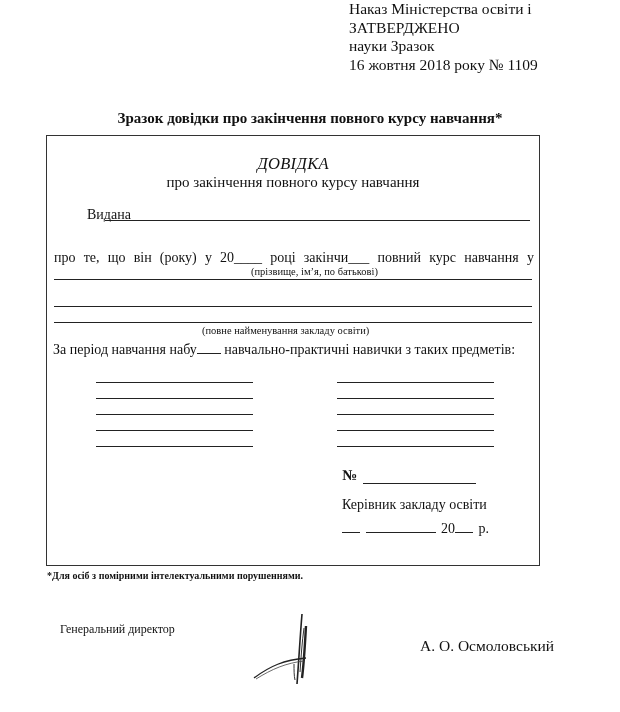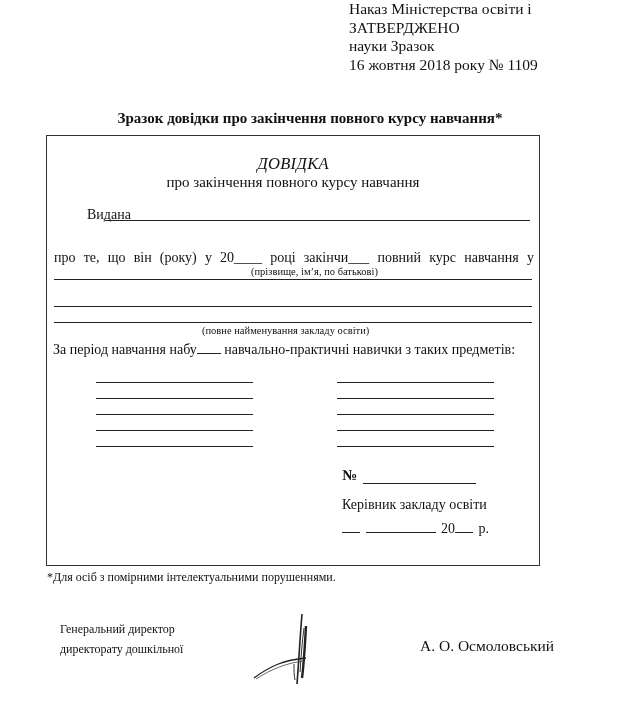--- a/index.html
+++ b/index.html
@@ -9,21 +9,21 @@
   .approval { left: 349px; top: 0px; font-size: 15.5px; line-height: 18.5px; white-space: nowrap; }
   .sample-title { left: 0; width: 620px; top: 110px; text-align: center; font-weight: bold; font-size: 15px; }
   .frame { left: 46px; top: 135px; width: 494px; height: 431px; border: 1.3px solid #333; box-sizing: border-box; }
   .doc-title { left: 46px; width: 494px; top: 154px; text-align: center; font-size: 16.5px; letter-spacing: 0.3px; font-style: italic; }
   .doc-subtitle { left: 46px; width: 494px; top: 174px; text-align: center; font-size: 15px; }
   .text { font-size: 14px; white-space: nowrap; }
   .hint { font-size: 10.5px; white-space: nowrap; margin-top: 43px; }
   .line { position: absolute; height: 0; border-top: 1.2px solid #222; }
   .blank { display: inline-block; border-bottom: 1.2px solid #222; height: 12px; vertical-align: baseline; }
   .justified { left: 54px; width: 480px; top: 250px; font-size: 14px; display: flex; justify-content: space-between; }
-  .footnote { left: 47px; top: 570px; font-size: 12px; font-weight: normal; white-space: nowrap; }
+  .footnote { left: 47px; top: 570px; font-size: 10px; font-weight: bold; white-space: nowrap; }
   .signer { left: 60px; top: 620px; font-size: 12px; line-height: 19.5px; }
   .signer-name { left: 420px; top: 637px; font-size: 15.5px; white-space: nowrap; }
   .signature { left: 252px; top: 608px; width: 70px; height: 80px; }
 </style>
 </head>
 <body>
 
 <div class="abs approval">
   <div>Наказ Міністерства освіти і</div>
   <div>ЗАТВЕРДЖЕНО</div>
@@ -92,21 +92,20 @@
   <span class="blank" style="width:18px;"></span>
   <span class="blank" style="width:70px; margin-left:2px;"></span>
   <span style="margin-left:2px;">20</span><span class="blank" style="width:18px;"></span>
   <span style="margin-left:2px;">р.</span>
 </div>
 
 <div class="abs footnote">*Для осіб з помірними інтелектуальними порушеннями.</div>
 
 <div class="abs signer">
   <div>Генеральний директор</div>
-  <div>директорату дошкільної</div>
 </div>
 
 <svg class="abs signature" viewBox="0 0 70 80">
   <path d="M50 6 C48 30 47 50 45 76" stroke="#222" stroke-width="1.6" fill="none"></path>
   <path d="M54 18 C53 35 52 55 50 70" stroke="#222" stroke-width="2.4" fill="none"></path>
   <path d="M52 20 C50 34 49 50 48 64" stroke="#333" stroke-width="1" fill="none"></path>
   <path d="M2 70 C18 58 32 52 54 50" stroke="#222" stroke-width="1.3" fill="none"></path>
   <path d="M4 71 C20 61 34 55 52 53" stroke="#444" stroke-width="0.8" fill="none"></path>
   <path d="M42 56 C42 62 42 68 43 72" stroke="#333" stroke-width="1" fill="none"></path>
 </svg>

